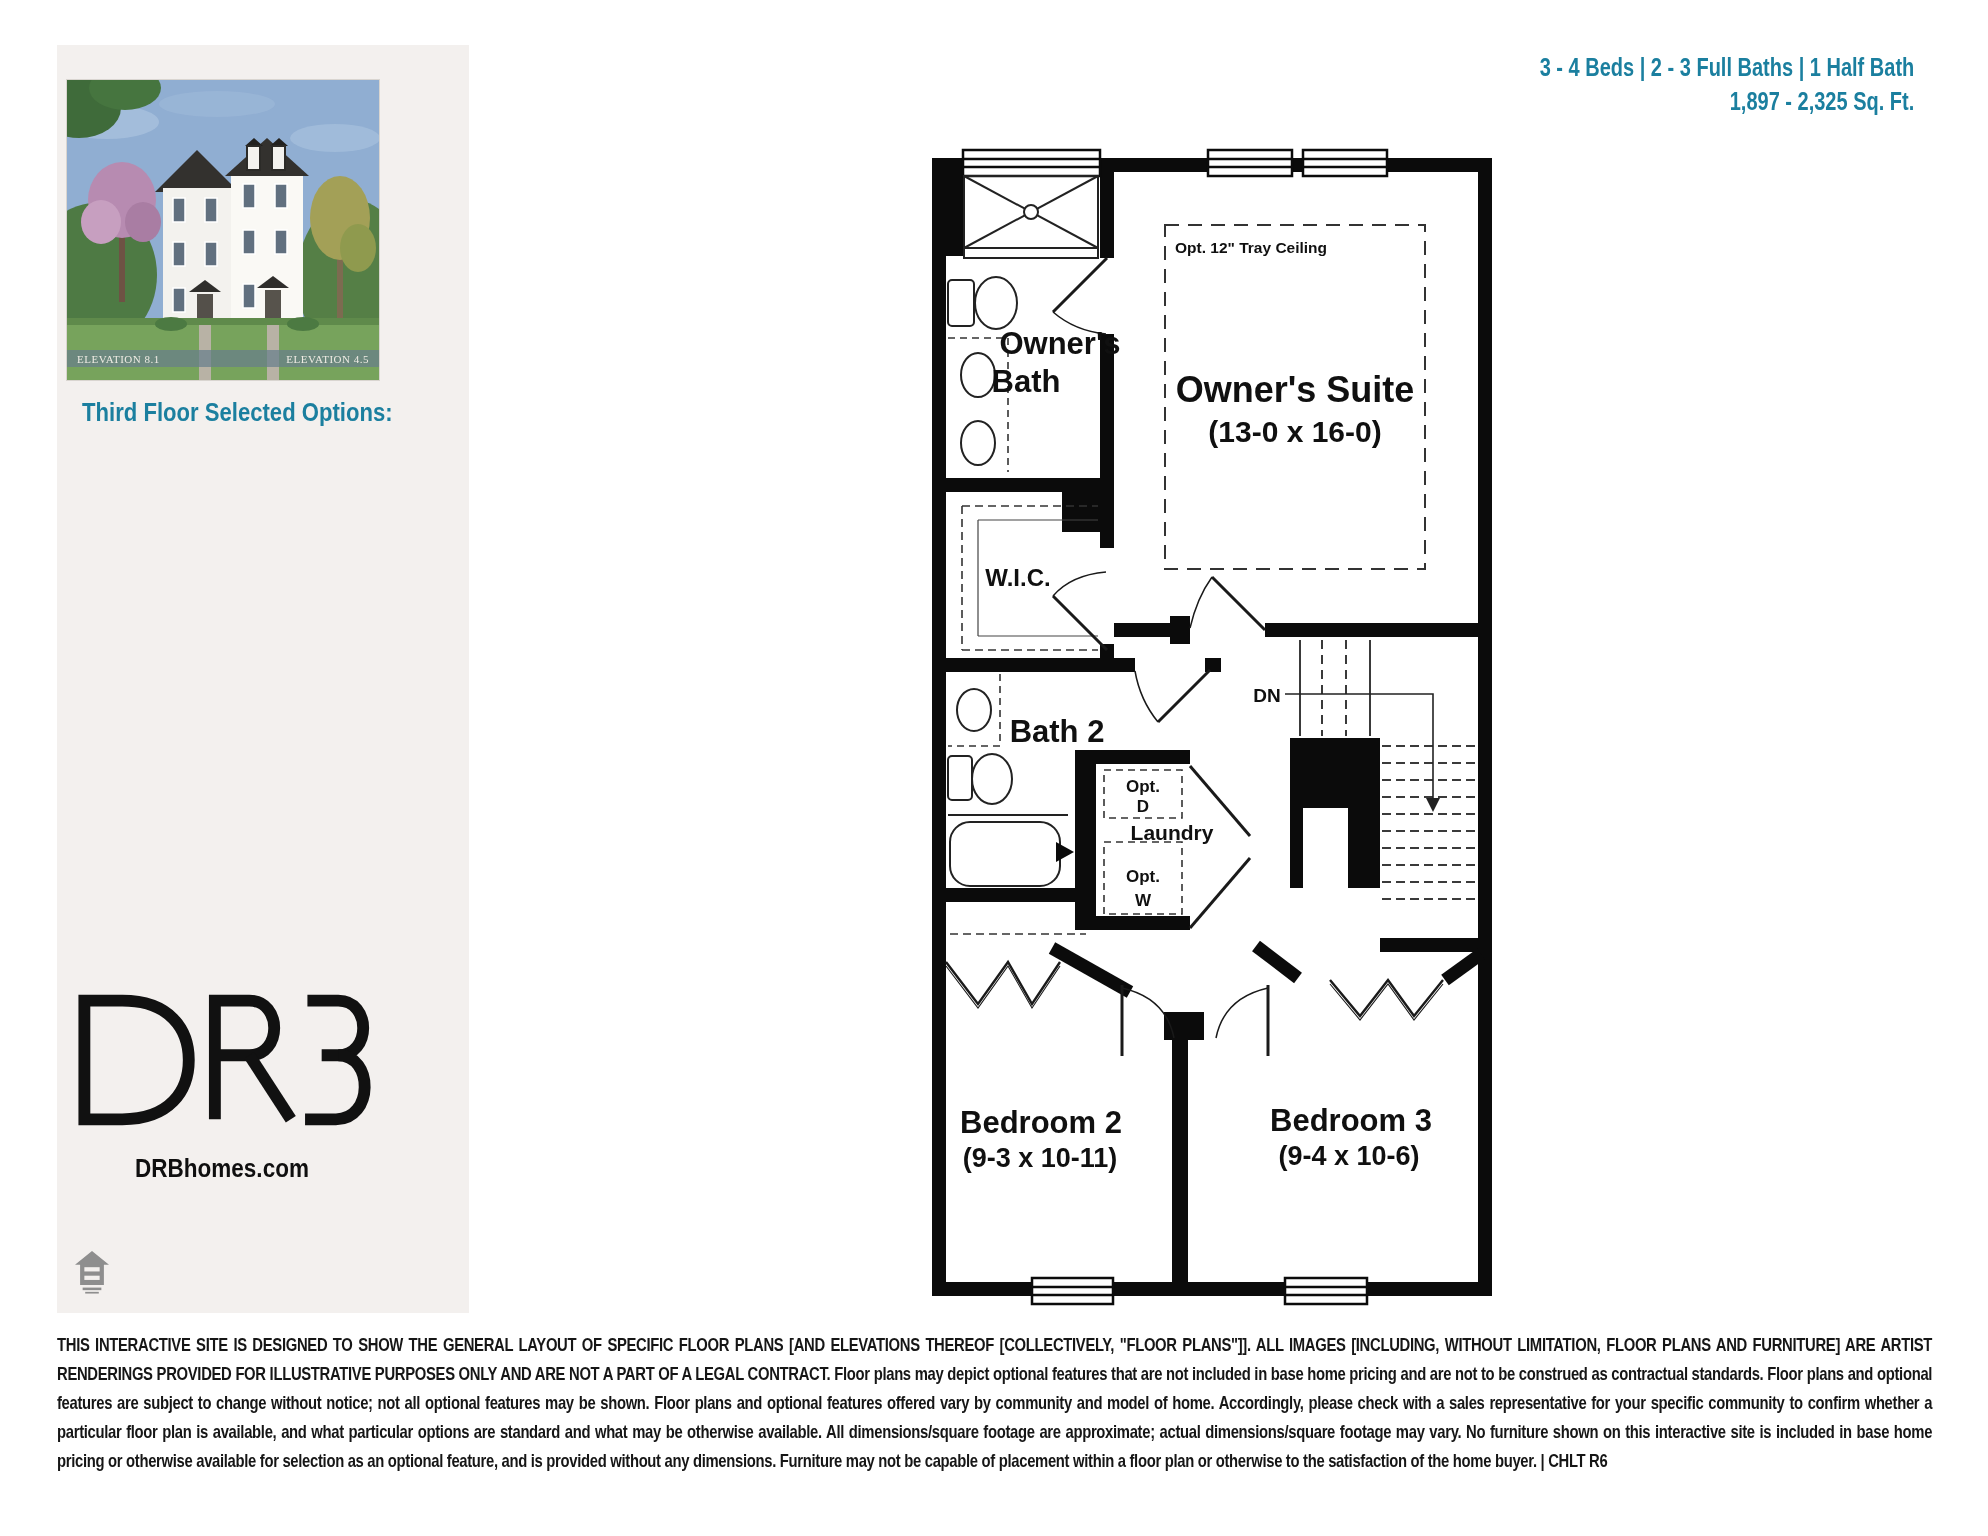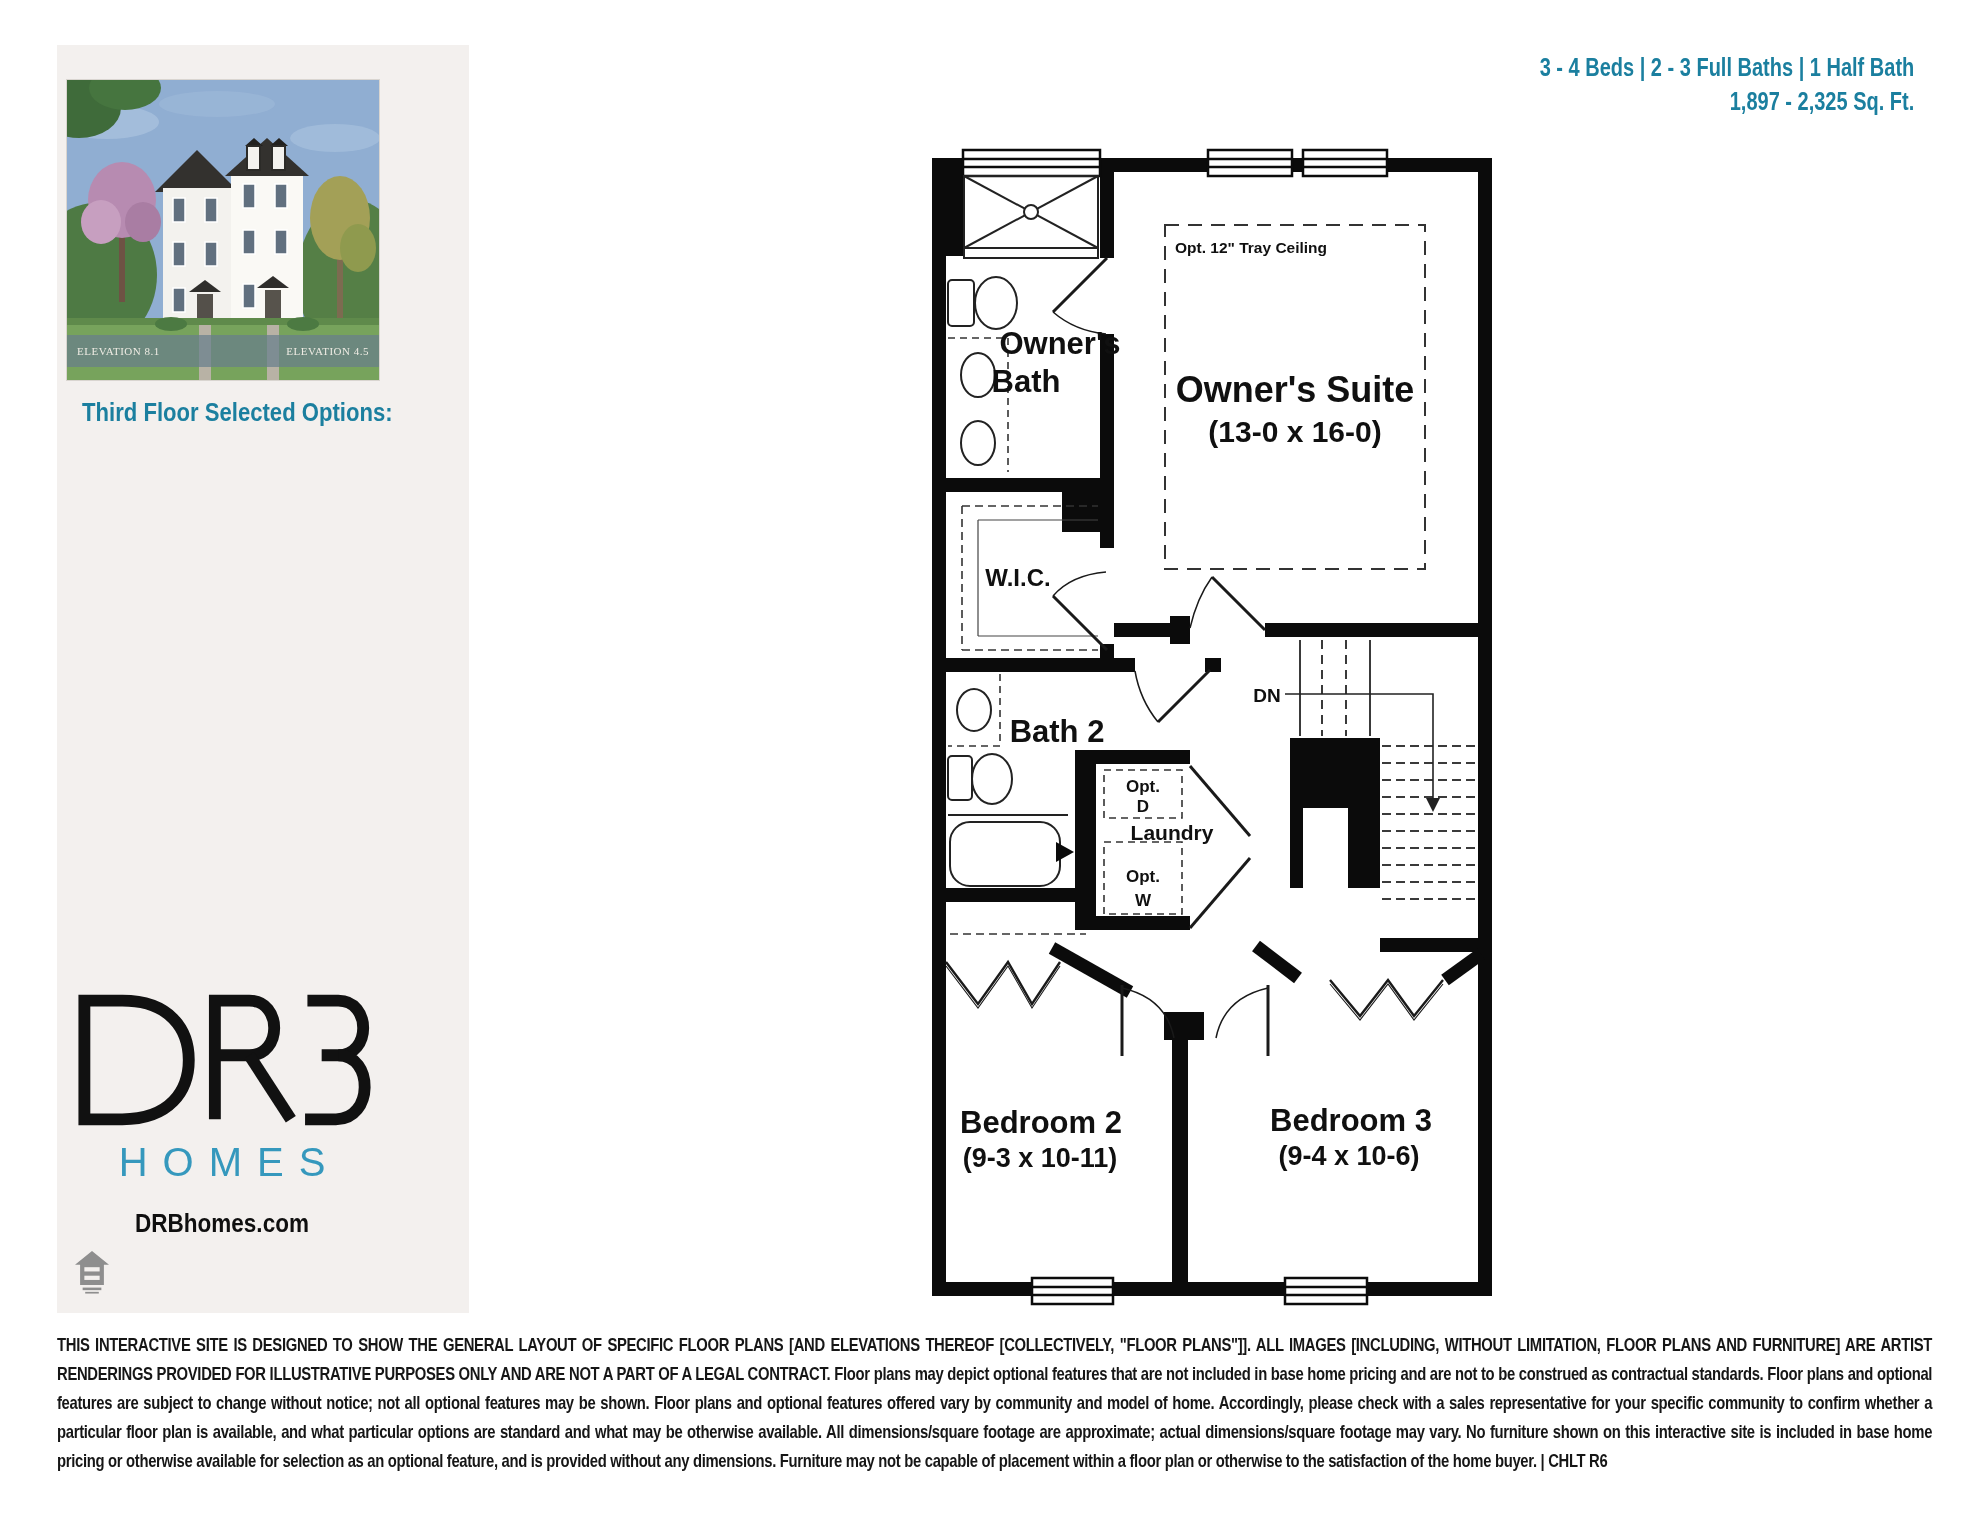--- a/index.html
+++ b/index.html
@@ -1,21 +1,21 @@
 <!DOCTYPE html>
 <html><head>
 <meta charset="utf-8">
 <style>
   html,body{margin:0;padding:0;background:#fff;}
   .page{position:relative;width:1988px;height:1536px;background:#ffffff;overflow:hidden;
         font-family:"Liberation Sans",sans-serif;}
   
   .sidebar{position:absolute;left:57px;top:45px;width:412px;height:1268px;background:#f3f0ee;}
   .house-image{position:absolute;left:9px;top:34px;width:312px;height:300px;border:1px solid #d9d5d0;}
-  .elev-strip{position:absolute;left:0;right:0;bottom:13px;height:32px;display:flex;
+  .elev-strip{position:absolute;left:0;right:0;bottom:13px;height:17px;display:flex;
               justify-content:space-between;align-items:center;padding:0 10px;
               font-family:"Liberation Serif",serif;font-size:11px;color:#efece4;letter-spacing:.5px;}
   .options-heading{position:absolute;left:25px;top:352px;font-size:26px;font-weight:700;color:#1b7f9f;
                    transform:scaleX(.85);transform-origin:left top;white-space:nowrap;}
   .logo-block{position:absolute;left:9px;top:945px;width:312px;text-align:center;}
   .logo-drb{display:block;margin:0 auto;}
   .logo-homes{margin-top:10px;font-size:40px;font-weight:400;color:#3598bd;letter-spacing:15px;padding-left:15px;}
   .logo-site{margin-top:24px;font-size:25px;font-weight:700;color:#0f0f0f;transform:scaleX(.9);transform-origin:center top;}
   .eho{position:absolute;left:18px;top:1206px;}
   
@@ -97,21 +97,20 @@
     <div class="options-heading">Third Floor Selected Options:</div>
 
     <div class="logo-block">
       <svg class="logo-drb" viewBox="0 0 252 118" width="300" height="140" fill="none" stroke="#111111" stroke-width="10">
         <path d="M10,109 L10,9 L42,9 C82,9 98,33 98,59 C98,85 82,109 42,109 Z"></path>
         <path d="M120,109 L120,9 L149,9 C177,9 177,55 149,55 L120,55"></path>
         <path d="M149,55 L184,109"></path>
         <path d="M198,9 L224,9 C252,9 252,55 224,55 L210,55"></path>
         <path d="M224,55 C254,55 254,109 222,109 L196,109"></path>
       </svg>
-      <div class="logo-homes">HOMES</div>
       <div class="logo-site">DRBhomes.com</div>
     </div>
 
     <div class="eho">
       <svg viewBox="0 0 40 54" width="34" height="46">
         <polygon points="20,0 40,16 34,16 34,40 6,40 6,16 0,16" fill="#8e8e8e"></polygon>
         <rect x="11" y="19" width="18" height="5" fill="#f3f0ee"></rect>
         <rect x="11" y="29" width="18" height="5" fill="#f3f0ee"></rect>
         <rect x="9" y="43" width="22" height="3" fill="#8e8e8e"></rect>
         <rect x="12" y="48" width="16" height="2" fill="#8e8e8e"></rect>

